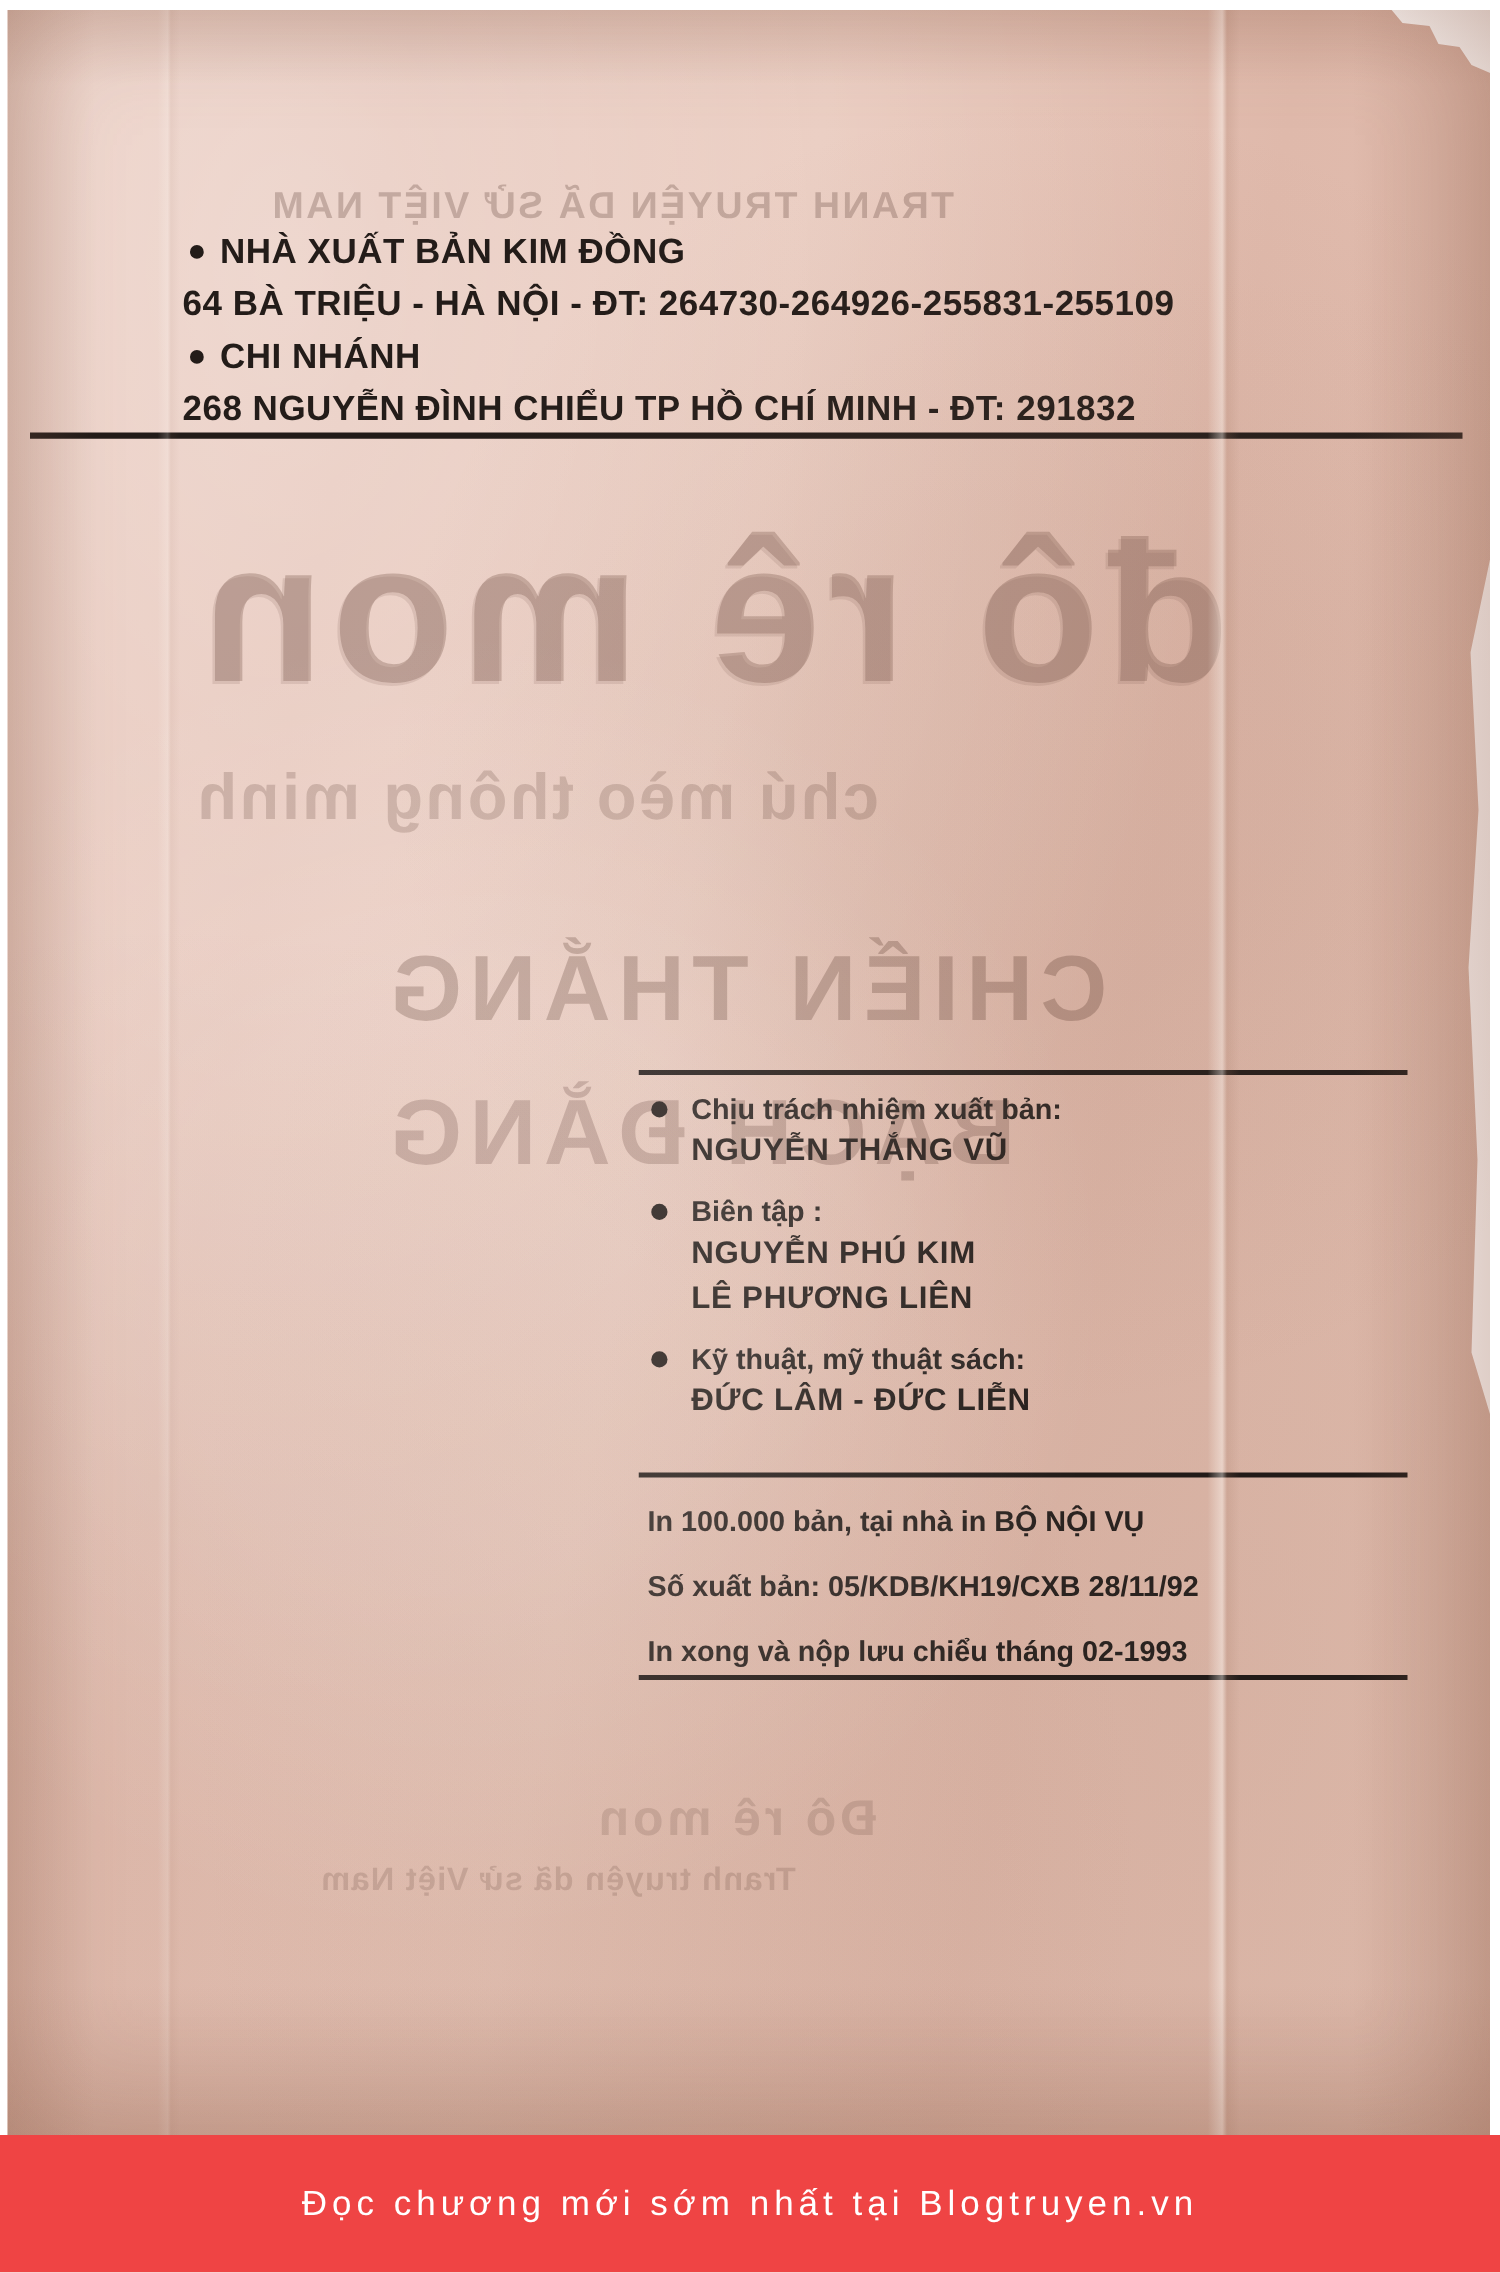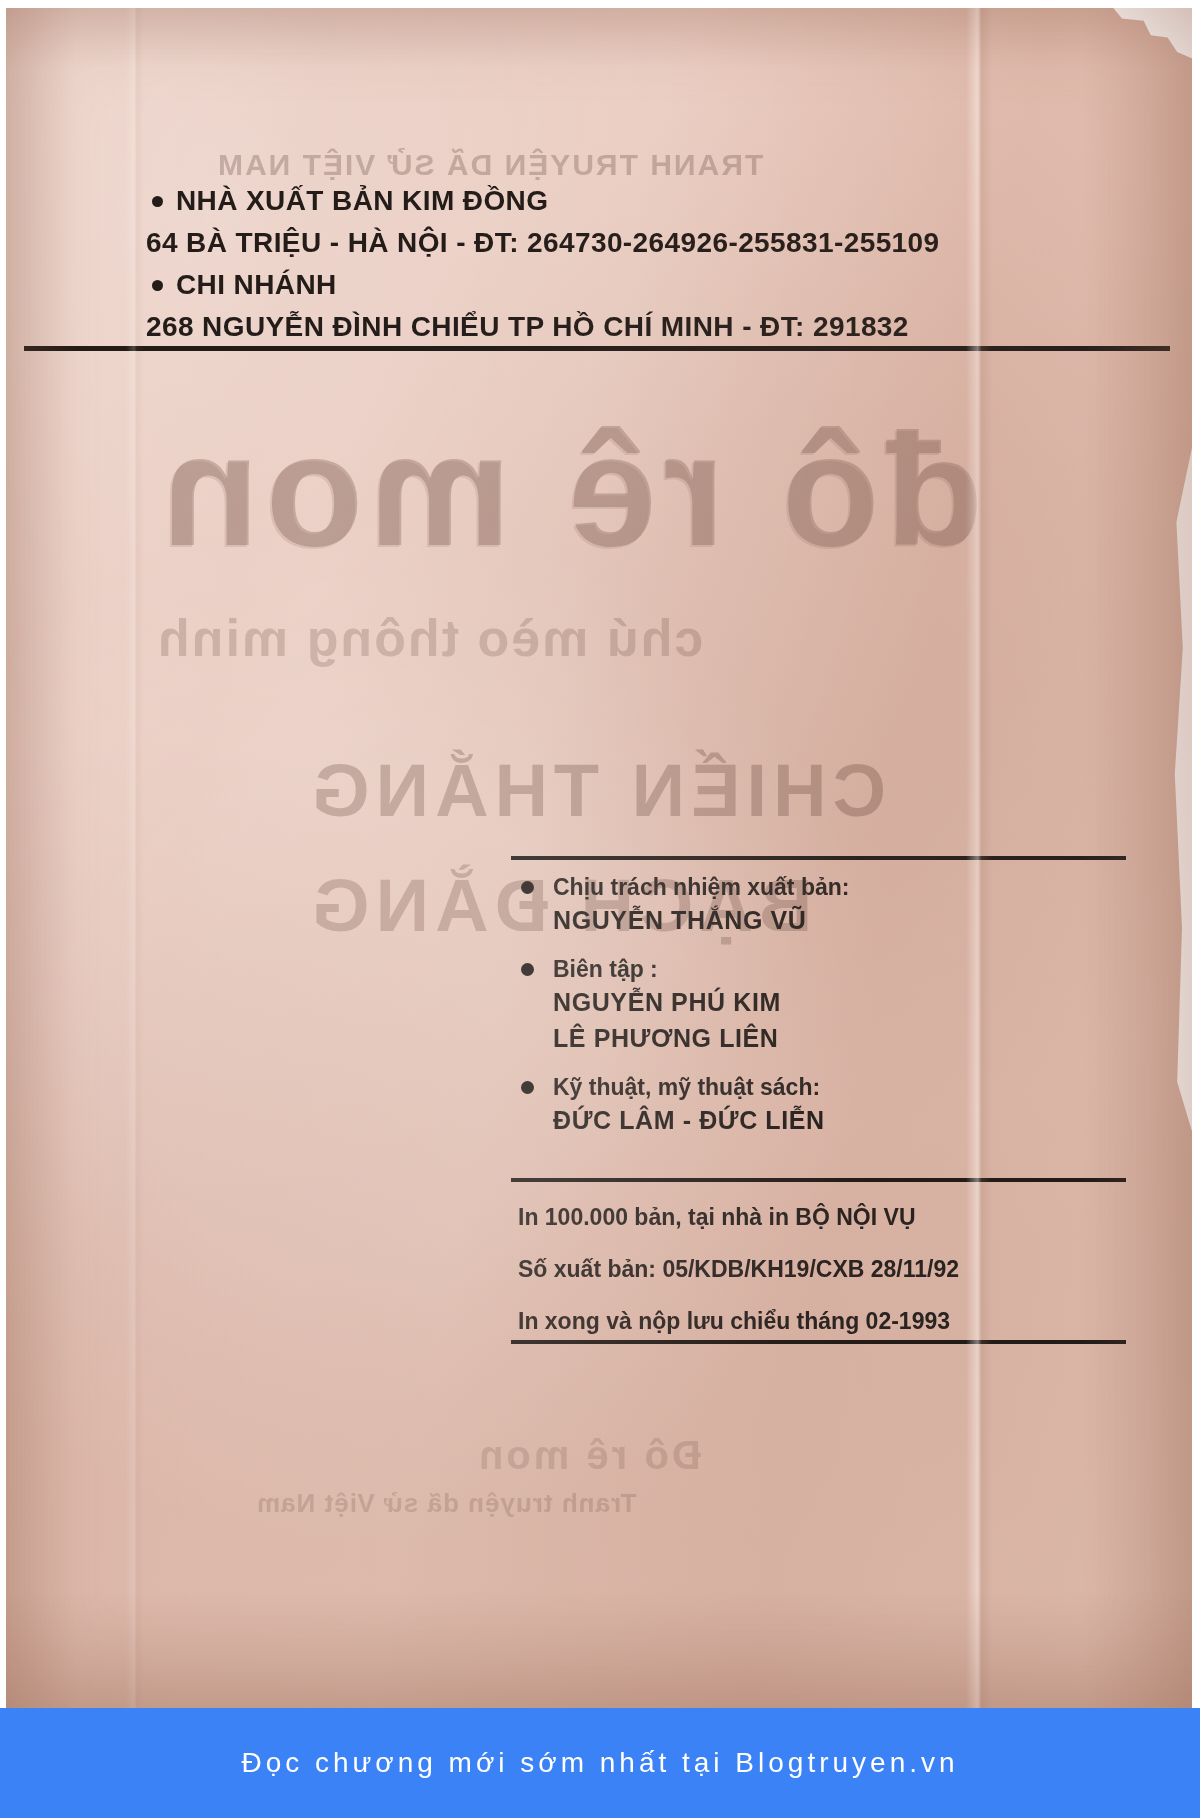--- a/index.html
+++ b/index.html
@@ -213,21 +213,21 @@
     pointer-events: none;
   }
 
   
   #watermark-bar {
     position: absolute;
     left: 0;
     top: 1708px;
     width: 1200px;
     height: 110px;
-    background: #3b82f6;
+    background: #ef4444;
     display: flex;
     align-items: center;
     justify-content: center;
   }
   #watermark-text {
     color: #ffffff;
     font-size: 28px;
     letter-spacing: 4px;
     font-family: "Liberation Sans", sans-serif;
   }

